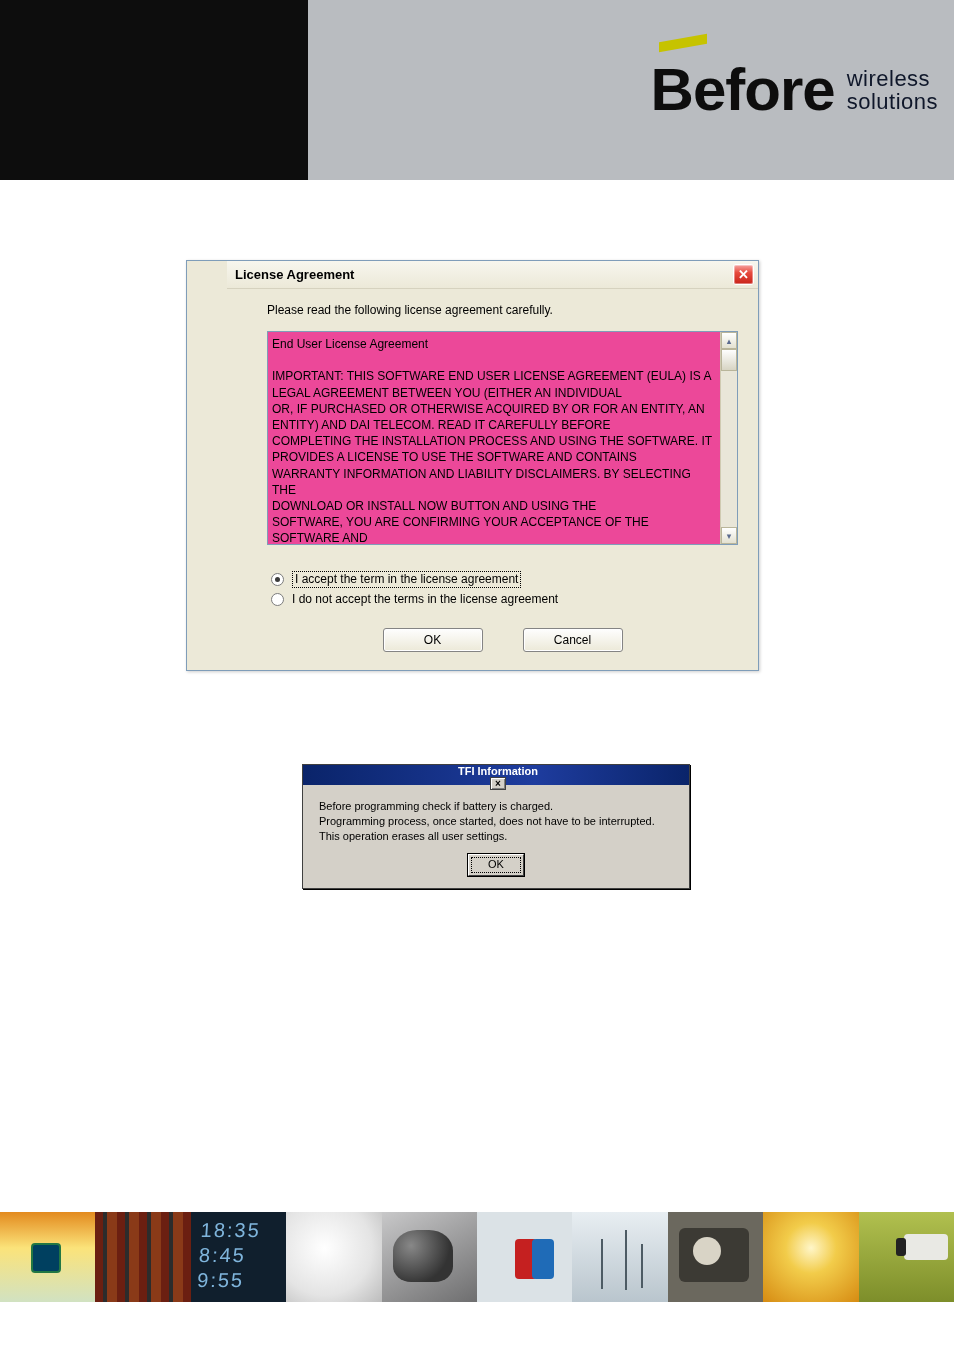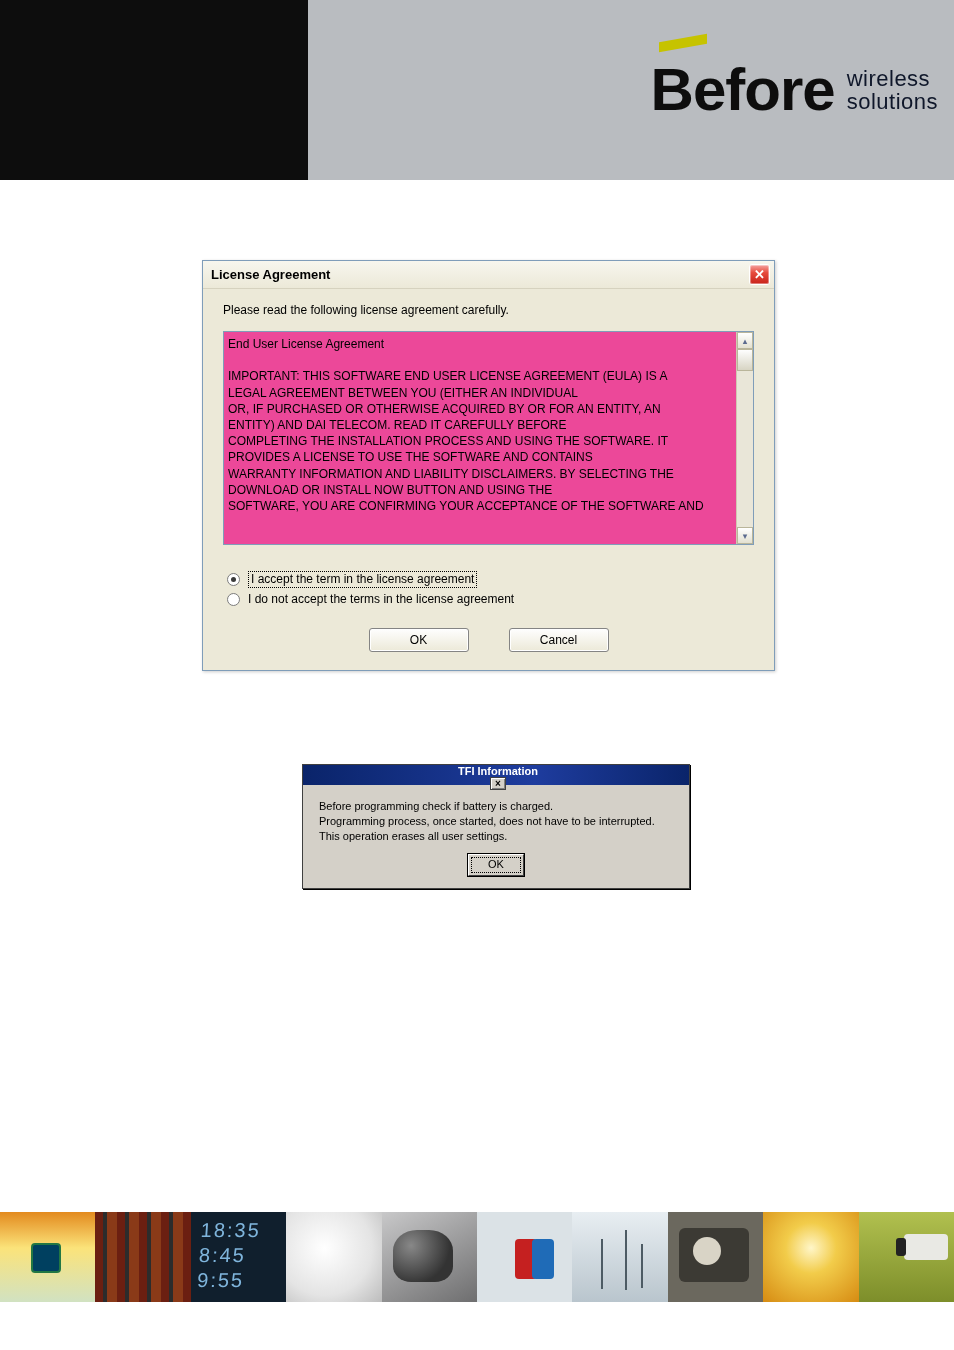--- a/index.html
+++ b/index.html
@@ -63,26 +63,27 @@
     font-size: 22px;
     font-weight: 500;
     color: #0f172a;
     line-height: 1.05;
     letter-spacing: 0.5px;
   }
 
   
   .license-dialog {
     position: absolute;
-    left: 202px;
+    left: 186px;
     top: 260px;
     width: 573px;
     background: #ece9d8;
     border: 1px solid #7f9db9;
     box-shadow: 1px 1px 3px rgba(0,0,0,0.2);
+    padding-left: 40px;
   }
   .license-titlebar {
     height: 28px;
     background: linear-gradient(to bottom, #f7f6ee 0%, #ece9d8 100%);
     border-bottom: 1px solid #d6d2bf;
     display: flex;
     align-items: center;
     justify-content: space-between;
     padding: 0 4px 0 8px;
     font-size: 13px;
@@ -98,20 +99,21 @@
     color: #ffffff;
     display: flex;
     align-items: center;
     justify-content: center;
     font-weight: bold;
     font-size: 13px;
     box-shadow: inset 0 0 0 1px rgba(255,255,255,0.4);
   }
   .license-body {
     padding: 14px 20px 18px 20px;
+    margin-left: 20px;
   }
   .license-intro {
     font-size: 12px;
     color: #000;
     margin-bottom: 14px;
   }
   .eula-wrap {
     display: flex;
     border: 1px solid #7f9db9;
     background: #ec4899;

